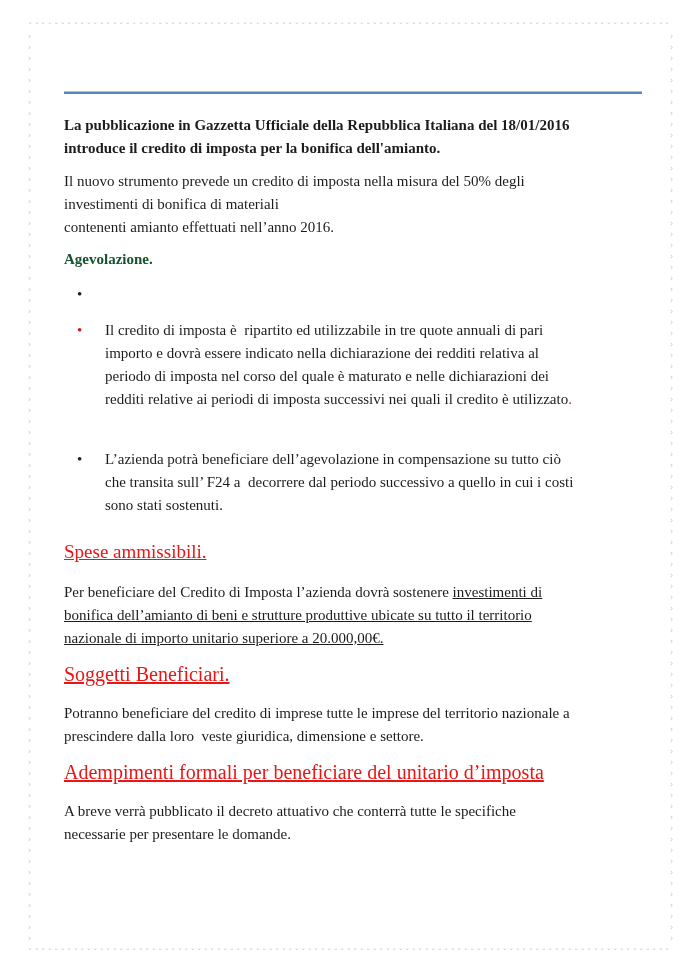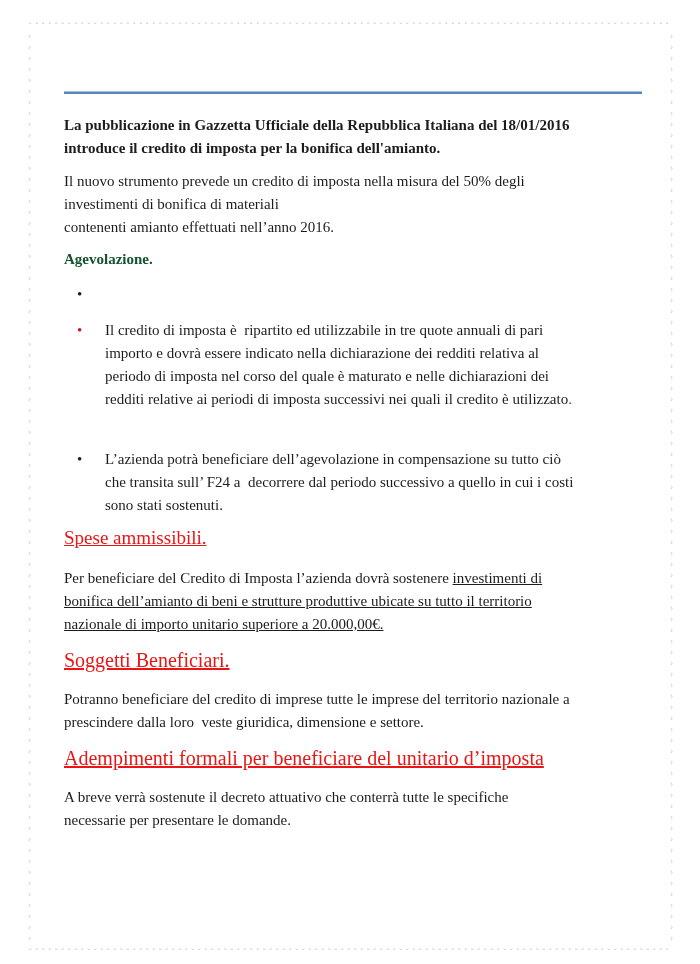--- a/index.html
+++ b/index.html
@@ -80,21 +80,21 @@
     flex:0 0 28px;
     font-size:15px;
     line-height:23px;
   }
   li.b1{margin-top:12px;}
   li.b2{margin-top:13px;}
   li.b3{margin-top:37px;}
   .marker.red{color:#d01616;}
   .red-char{color:#ea1515;}
   .h-spese{
-    margin-top:8px;
+    margin-top:22px;
     font-size:19px;
     line-height:26px;
     color:#ea1515;
     text-decoration:underline;
     font-weight:normal;
   }
   .para-spese{margin-top:16px;font-family:Liberation Serif, serif;}
   .underl{text-decoration:underline;}
   .h-small{
     margin-top:13px;
@@ -156,17 +156,17 @@
 bonifica dell’amianto di beni e strutture produttive ubicate su tutto il territorio
 nazionale di importo unitario superiore a 20.000,00€.</span></p>
 
     <h2 class="h-small">Soggetti Beneficiari.</h2>
 
     <p class="body-text para-soggetti">Potranno beneficiare del credito di imprese tutte le imprese del territorio nazionale a
 prescindere dalla loro  veste giuridica, dimensione e settore.</p>
 
     <h2 class="h-small">Adempimenti formali per beneficiare del unitario d’imposta</h2>
 
-    <p class="body-text para-adempimenti">A breve verrà sostenute il decreto attuativo che conterrà tutte le specifiche
+    <p class="body-text para-adempimenti">A breve verrà pubblicato il decreto attuativo che conterrà tutte le specifiche
 necessarie per presentare le domande.</p>
 
   </div>
 </div>
 
 </body></html>

